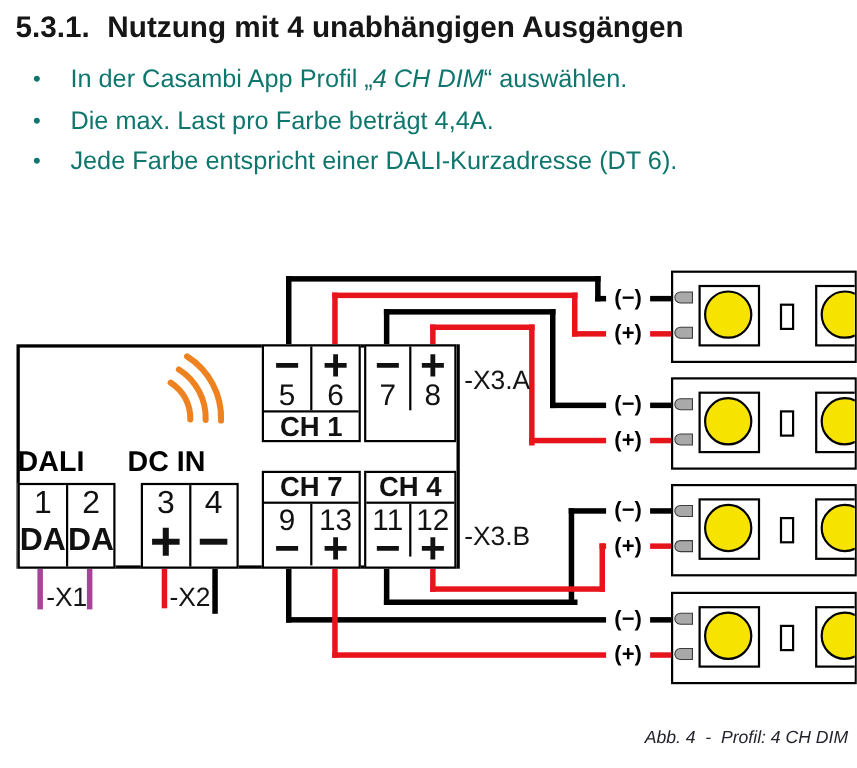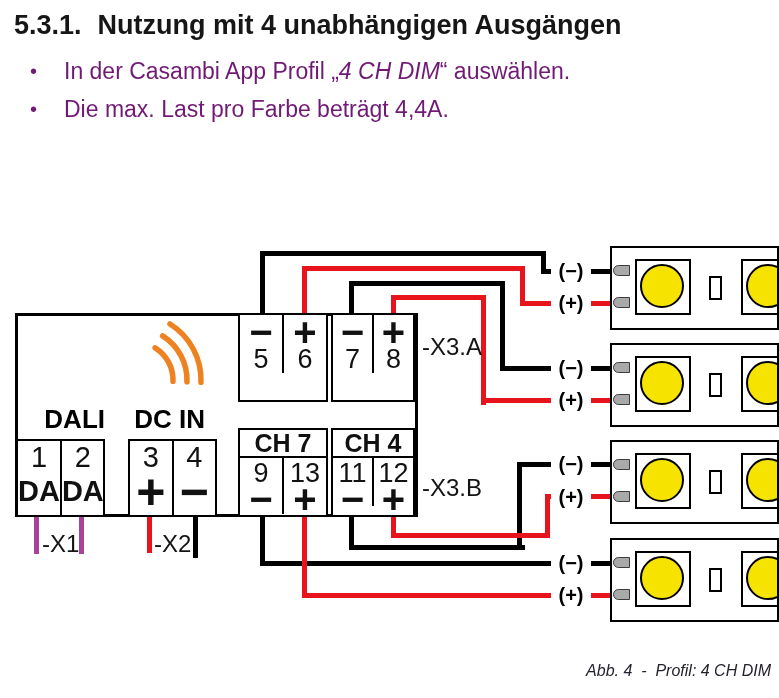--- a/index.html
+++ b/index.html
@@ -3,38 +3,38 @@
 <meta charset="utf-8">
 <style>
   html,body{margin:0;padding:0;background:#fff;}
   .canvas{
     position:relative;width:779px;height:698px;background:#fff;overflow:hidden;
     font-family:"Liberation Sans","DejaVu Sans",sans-serif;color:#111;
   }
   
   .heading{position:absolute;left:14px;top:10px;font-size:27px;font-weight:bold;color:#161616;white-space:nowrap;}
   .heading .hnum{margin-right:16px;text-align:right;}
-  .bullet-row{position:absolute;left:30px;font-size:23px;color:#701a75;white-space:nowrap;}
+  .bullet-row{position:absolute;left:30px;font-size:23px;color:#0f766e;white-space:nowrap;}
   .bullet-row .dot{display:inline-block;width:34px;font-size:20px;vertical-align:1px;}
   .bullet-row .em{font-style:italic;}
   
   .device-box{position:absolute;left:15px;top:313px;width:403px;height:204px;border:3px solid #000;box-sizing:border-box;background:#fff;}
   .blk{position:absolute;border:2px solid #000;box-sizing:border-box;background:#fff;}
   .trow{display:flex;}
   .tcell{flex:1;text-align:center;overflow:visible;}
   .trow .tcell + .tcell{border-left:2px solid #000;}
   .tsym{font-weight:bold;font-size:40px;line-height:27px;padding-top:4px;}
   .tnum{font-size:27px;line-height:27px;}
   .chlabel{text-align:center;font-weight:bold;font-size:25px;line-height:25px;}
   .chlabel.top{border-top:2px solid #000;padding-top:1px;}
   .chlabel.bot{border-bottom:2px solid #000;padding-top:1px;}
   .io-num{font-size:29px;line-height:33px;}
   .io-sym{font-weight:bold;font-size:29px;line-height:34px;}
   .io-sym.big{font-size:50px;line-height:36px;}
-  .io-title{position:absolute;width:89px;text-align:right;font-weight:bold;font-size:26px;color:#000;}
+  .io-title{position:absolute;width:89px;text-align:left;font-weight:bold;font-size:26px;color:#000;}
   .xlabel{position:absolute;font-size:24px;color:#141414;white-space:nowrap;}
   
   .wb,.wr,.wp{position:absolute;}
   .wb{background:var(--wire-black,#000);}
   .wr{background:var(--wire-red,#e8141c);}
   .wp{background:var(--dali-purple,#a8439a);}
   .wlabel{position:absolute;left:551px;width:40px;height:26px;line-height:26px;text-align:center;
           background:#fff;font-weight:bold;font-size:20px;color:#000;}
   
   .strip{position:absolute;left:610px;width:169px;height:84px;border:2px solid #000;box-sizing:border-box;background:#fff;overflow:hidden;}
@@ -56,20 +56,23 @@
   <div class="heading">
     <span class="hnum">5.3.1.</span><span>Nutzung mit 4 unabhängigen Ausgängen</span>
   </div>
 
   <div class="bullet-row" style="top:58px;">
     <span class="dot">•</span><span>In der Casambi App Profil „</span><span class="em">4 CH DIM</span><span>“ auswählen.</span>
   </div>
   <div class="bullet-row" style="top:96px;">
     <span class="dot">•</span><span>Die max. Last pro Farbe beträgt 4,4A.</span>
   </div>
+  <div class="bullet-row" style="top:133px;">
+    <span class="dot">•</span><span>Jede Farbe entspricht einer DALI-Kurzadresse (DT 6).</span>
+  </div>
 
   <div class="wb" style="left:260px;top:251px;width:5px;height:63px"></div>
   <div class="wb" style="left:260px;top:251px;width:286px;height:5px"></div>
   <div class="wb" style="left:541px;top:251px;width:5px;height:23px"></div>
   <div class="wb" style="left:541px;top:269px;width:75px;height:5px"></div>
 
   <div class="wb" style="left:349px;top:281px;width:5px;height:33px"></div>
   <div class="wb" style="left:349px;top:281px;width:156px;height:5px"></div>
   <div class="wb" style="left:500px;top:281px;width:5px;height:90px"></div>
   <div class="wb" style="left:500px;top:366px;width:116px;height:5px"></div>
@@ -117,20 +120,21 @@
     <div class="trow" style="height:58px">
       <div class="tcell">
         <div class="tsym">−</div>
         <div class="tnum">5</div>
       </div>
       <div class="tcell">
         <div class="tsym">+</div>
         <div class="tnum">6</div>
       </div>
     </div>
+    <div class="chlabel top">CH 1</div>
   </div>
 
   <div class="blk" style="left:331px;top:313px;width:84px;height:89px">
     <div class="trow" style="height:58px">
       <div class="tcell">
         <div class="tsym">−</div>
         <div class="tnum">7</div>
       </div>
       <div class="tcell">
         <div class="tsym">+</div>

